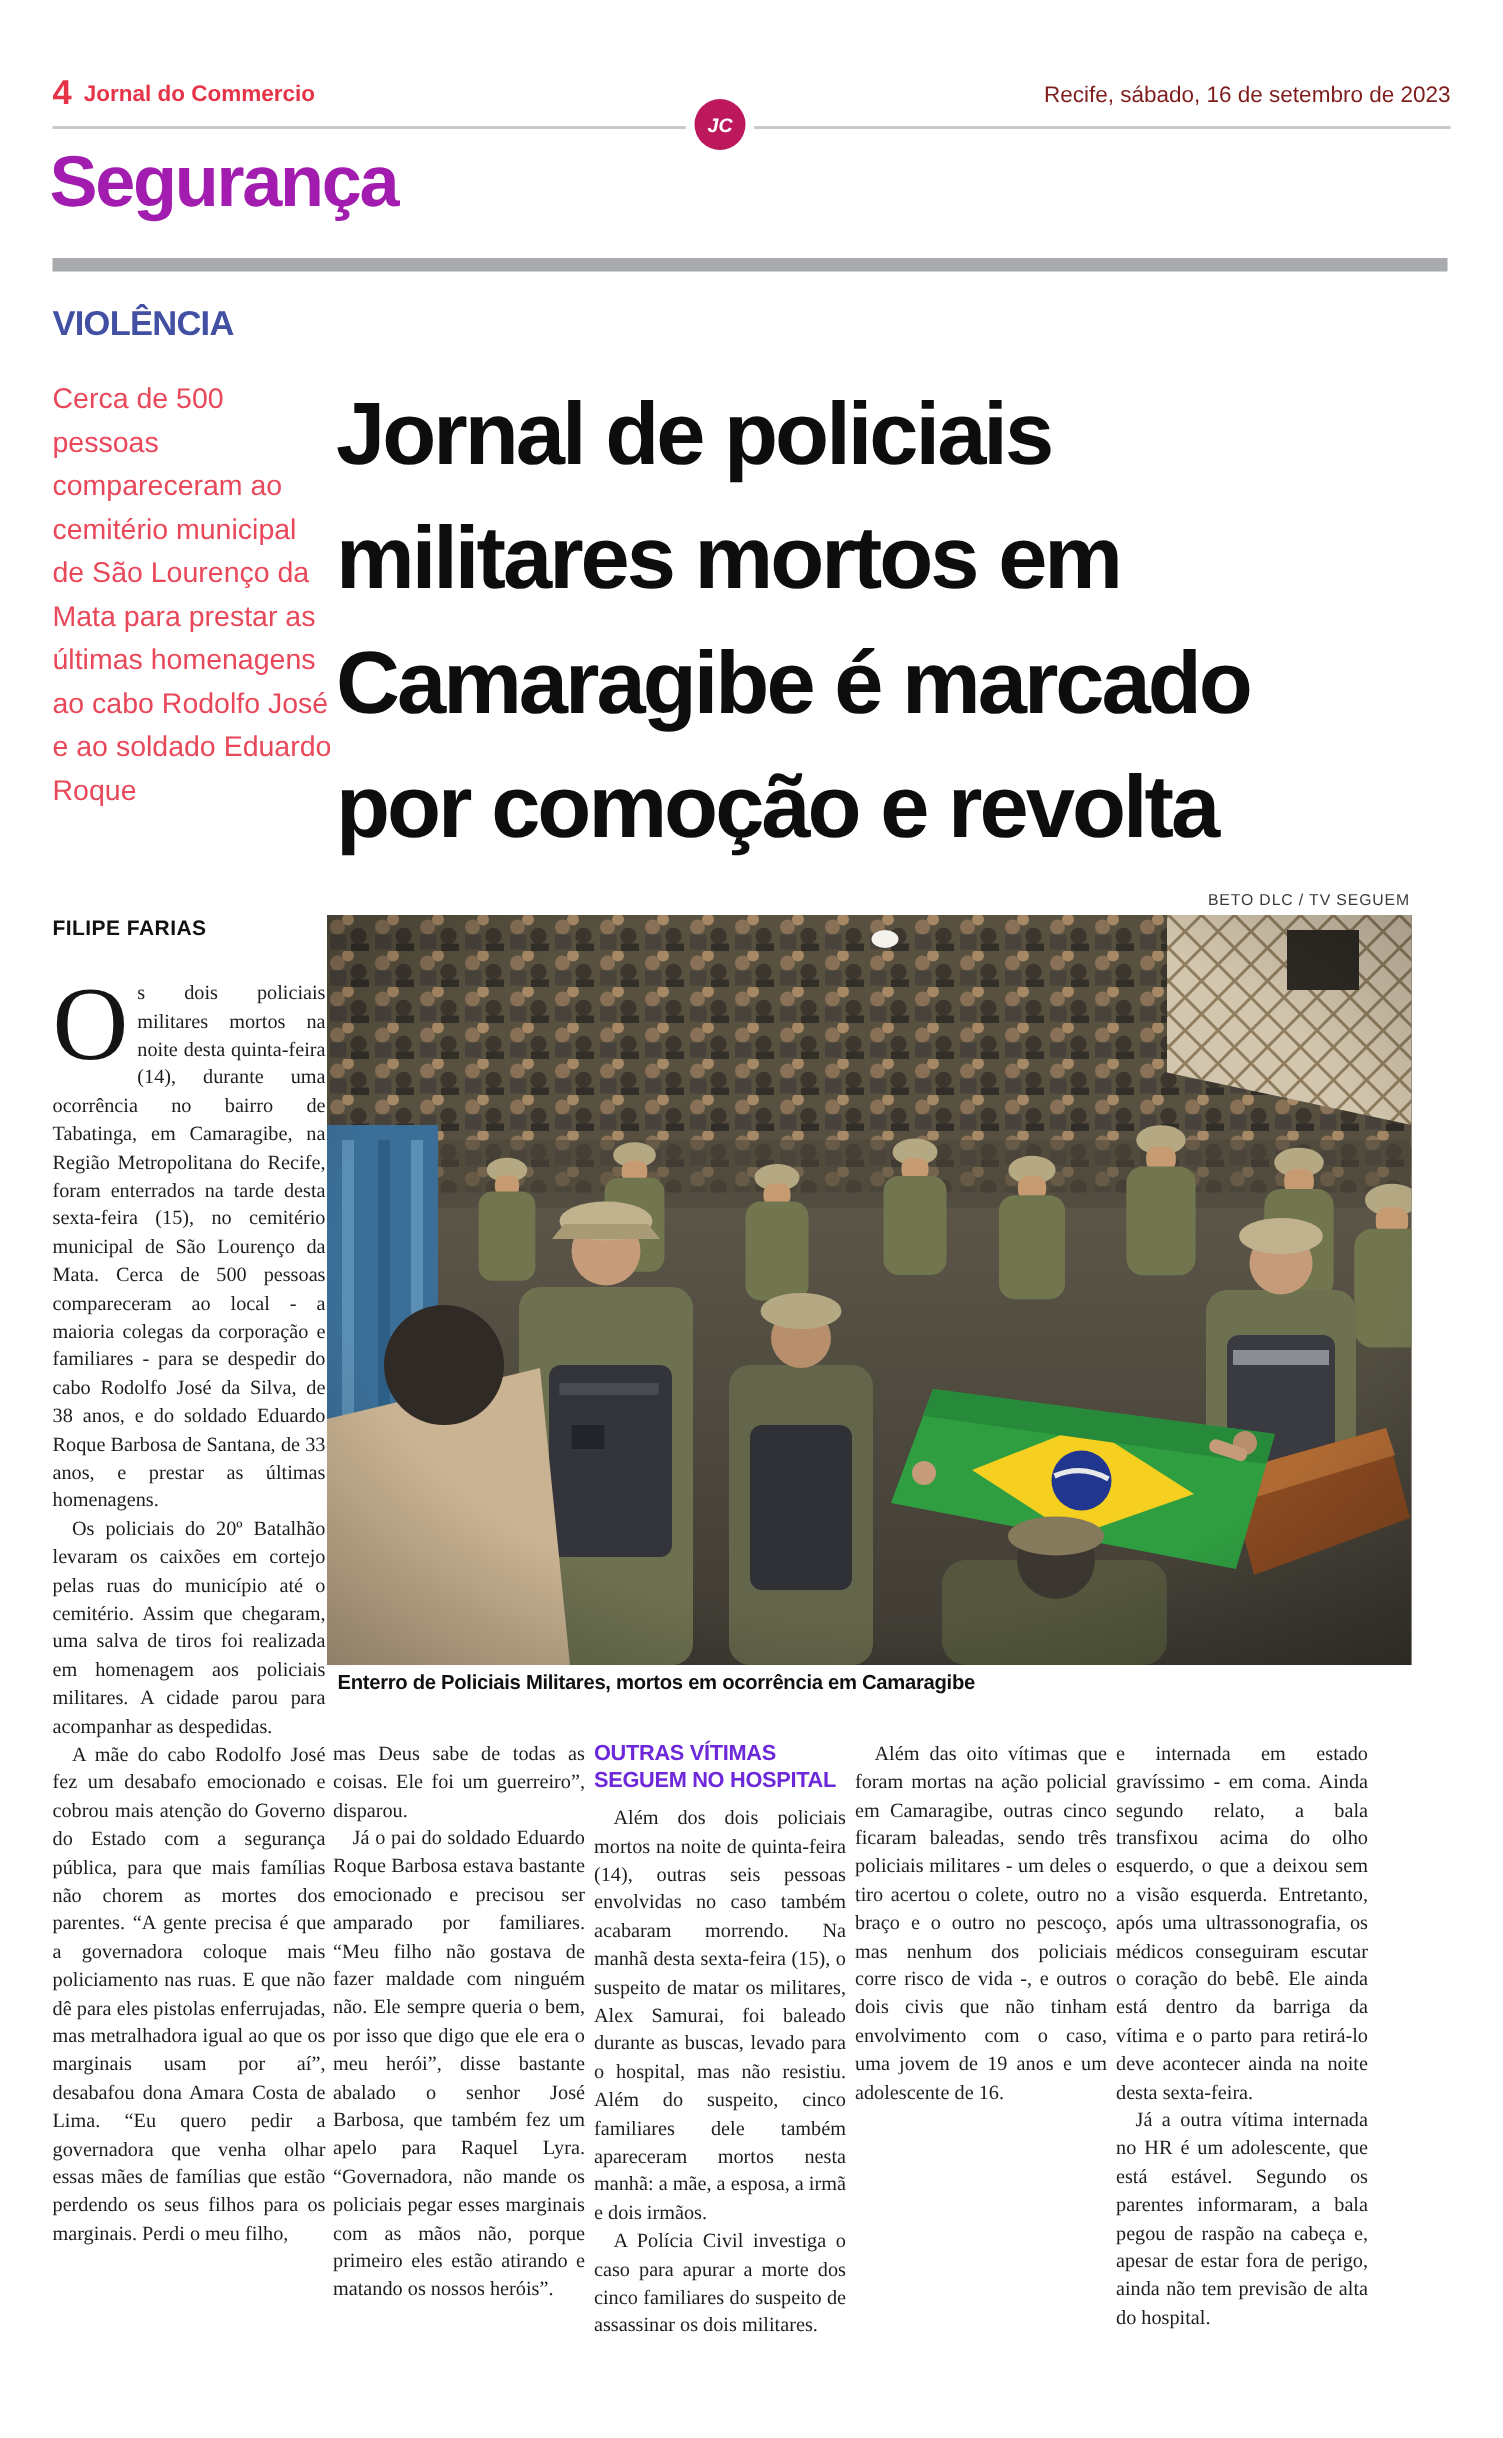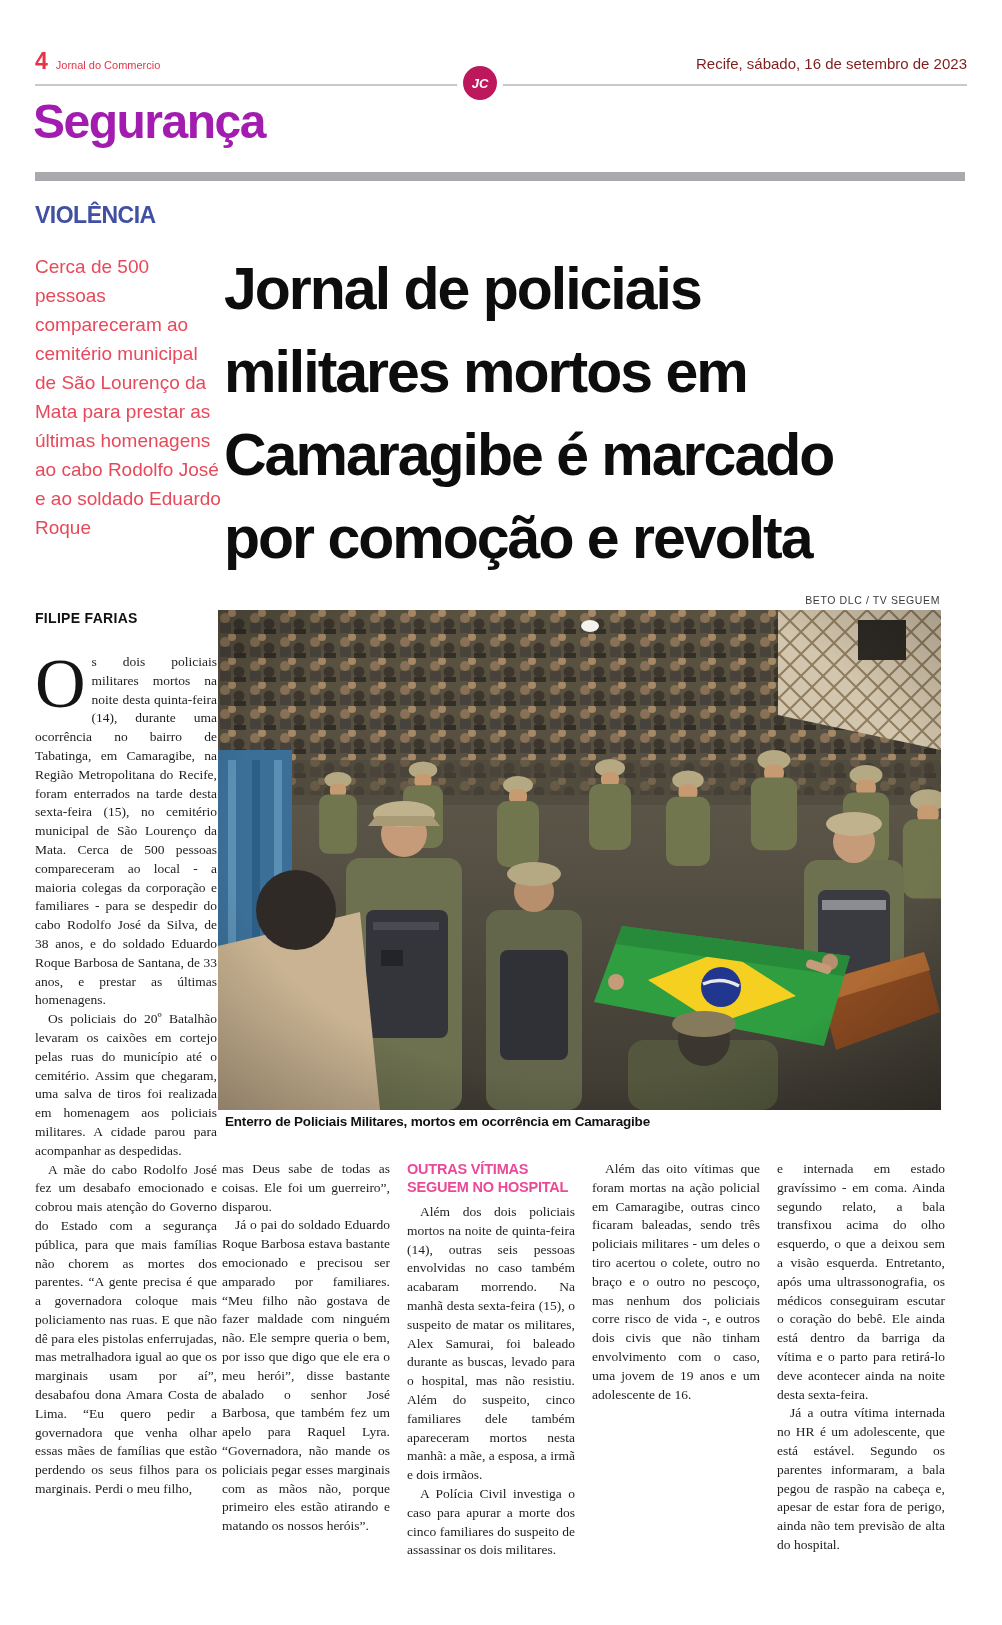--- a/index.html
+++ b/index.html
@@ -6,21 +6,21 @@
   html,body { width:1002px; height:1625px; }
   body {
     position:relative; background:#ffffff; overflow:hidden;
     font-family:"Liberation Sans", sans-serif; color:#1c1c1e;
   }
   
   .page-header { position:absolute; left:35px; top:50px; width:932px;
     display:flex; justify-content:space-between; align-items:flex-end; }
   .mast-left { display:flex; align-items:flex-end; gap:8px; }
   .page-num { font-size:23px; font-weight:bold; color:#e53448; line-height:1; }
-  .masthead { font-size:11px; font-weight:normal; color:#e53448; padding-bottom:2px; }
+  .masthead { font-size:15px; font-weight:bold; color:#e53448; padding-bottom:2px; }
   .edition-date { font-size:15px; color:#7f1d1d; padding-bottom:1px; }
   .header-rule { position:absolute; left:35px; top:84px; width:932px; height:2px; background:#c8c9cb; }
   .jc-logo { position:absolute; left:463px; top:66px; width:34px; height:34px;
     background:#be185d; border-radius:50%; box-shadow:0 0 0 6px #ffffff;
     display:flex; align-items:center; justify-content:center;
     color:#fff; font-weight:bold; font-style:italic; font-size:13px; }
   
   .section-title { position:absolute; left:33px; top:94px; font-size:48px; font-weight:bold;
     color:#a21caf; letter-spacing:-1.5px; }
   .section-bar { position:absolute; left:35px; top:172px; width:930px; height:9px; background:#a8aaad; }
@@ -41,24 +41,24 @@
     font-size:13.5px; font-weight:bold; color:#101010; letter-spacing:-0.2px; }
   
   .serif { font-family:"Liberation Serif", serif; font-size:13.5px; line-height:18.8px;
     text-align:justify; color:#1d1d1f; }
   .serif p { margin:0; }
   .serif p.indent { text-indent:13px; }
   .col1 { position:absolute; left:35px; top:610px; width:182px; }
   .byline { font-size:14px; font-weight:bold; color:#111; letter-spacing:0.3px; margin-bottom:27px; }
   .dropcap { float:left; font-family:"Liberation Serif", serif; font-size:70px; line-height:55px;
     padding:3px 6px 0 0; color:#141414; }
-  .bottom-cols { position:absolute; left:222px; top:1160px; width:723px; display:flex; gap:17px; }
+  .bottom-cols { position:absolute; left:222px; top:1160px; width:723px; display:flex; gap:6px; }
   .bcol { width:168px; }
   .subhead { font-family:"Liberation Sans", sans-serif; font-size:14.5px; font-weight:bold;
-    color:#ec4899; line-height:18px; margin-bottom:7px; letter-spacing:-0.2px; text-align:left; }
+    color:#6d28d9; line-height:18px; margin-bottom:7px; letter-spacing:-0.2px; text-align:left; }
 </style>
 </head>
 <body>
 
 <div class="page-header">
   <div class="mast-left">
     <span class="page-num">4</span>
     <span class="masthead">Jornal do Commercio</span>
   </div>
   <span class="edition-date">Recife, sábado, 16 de setembro de 2023</span>

